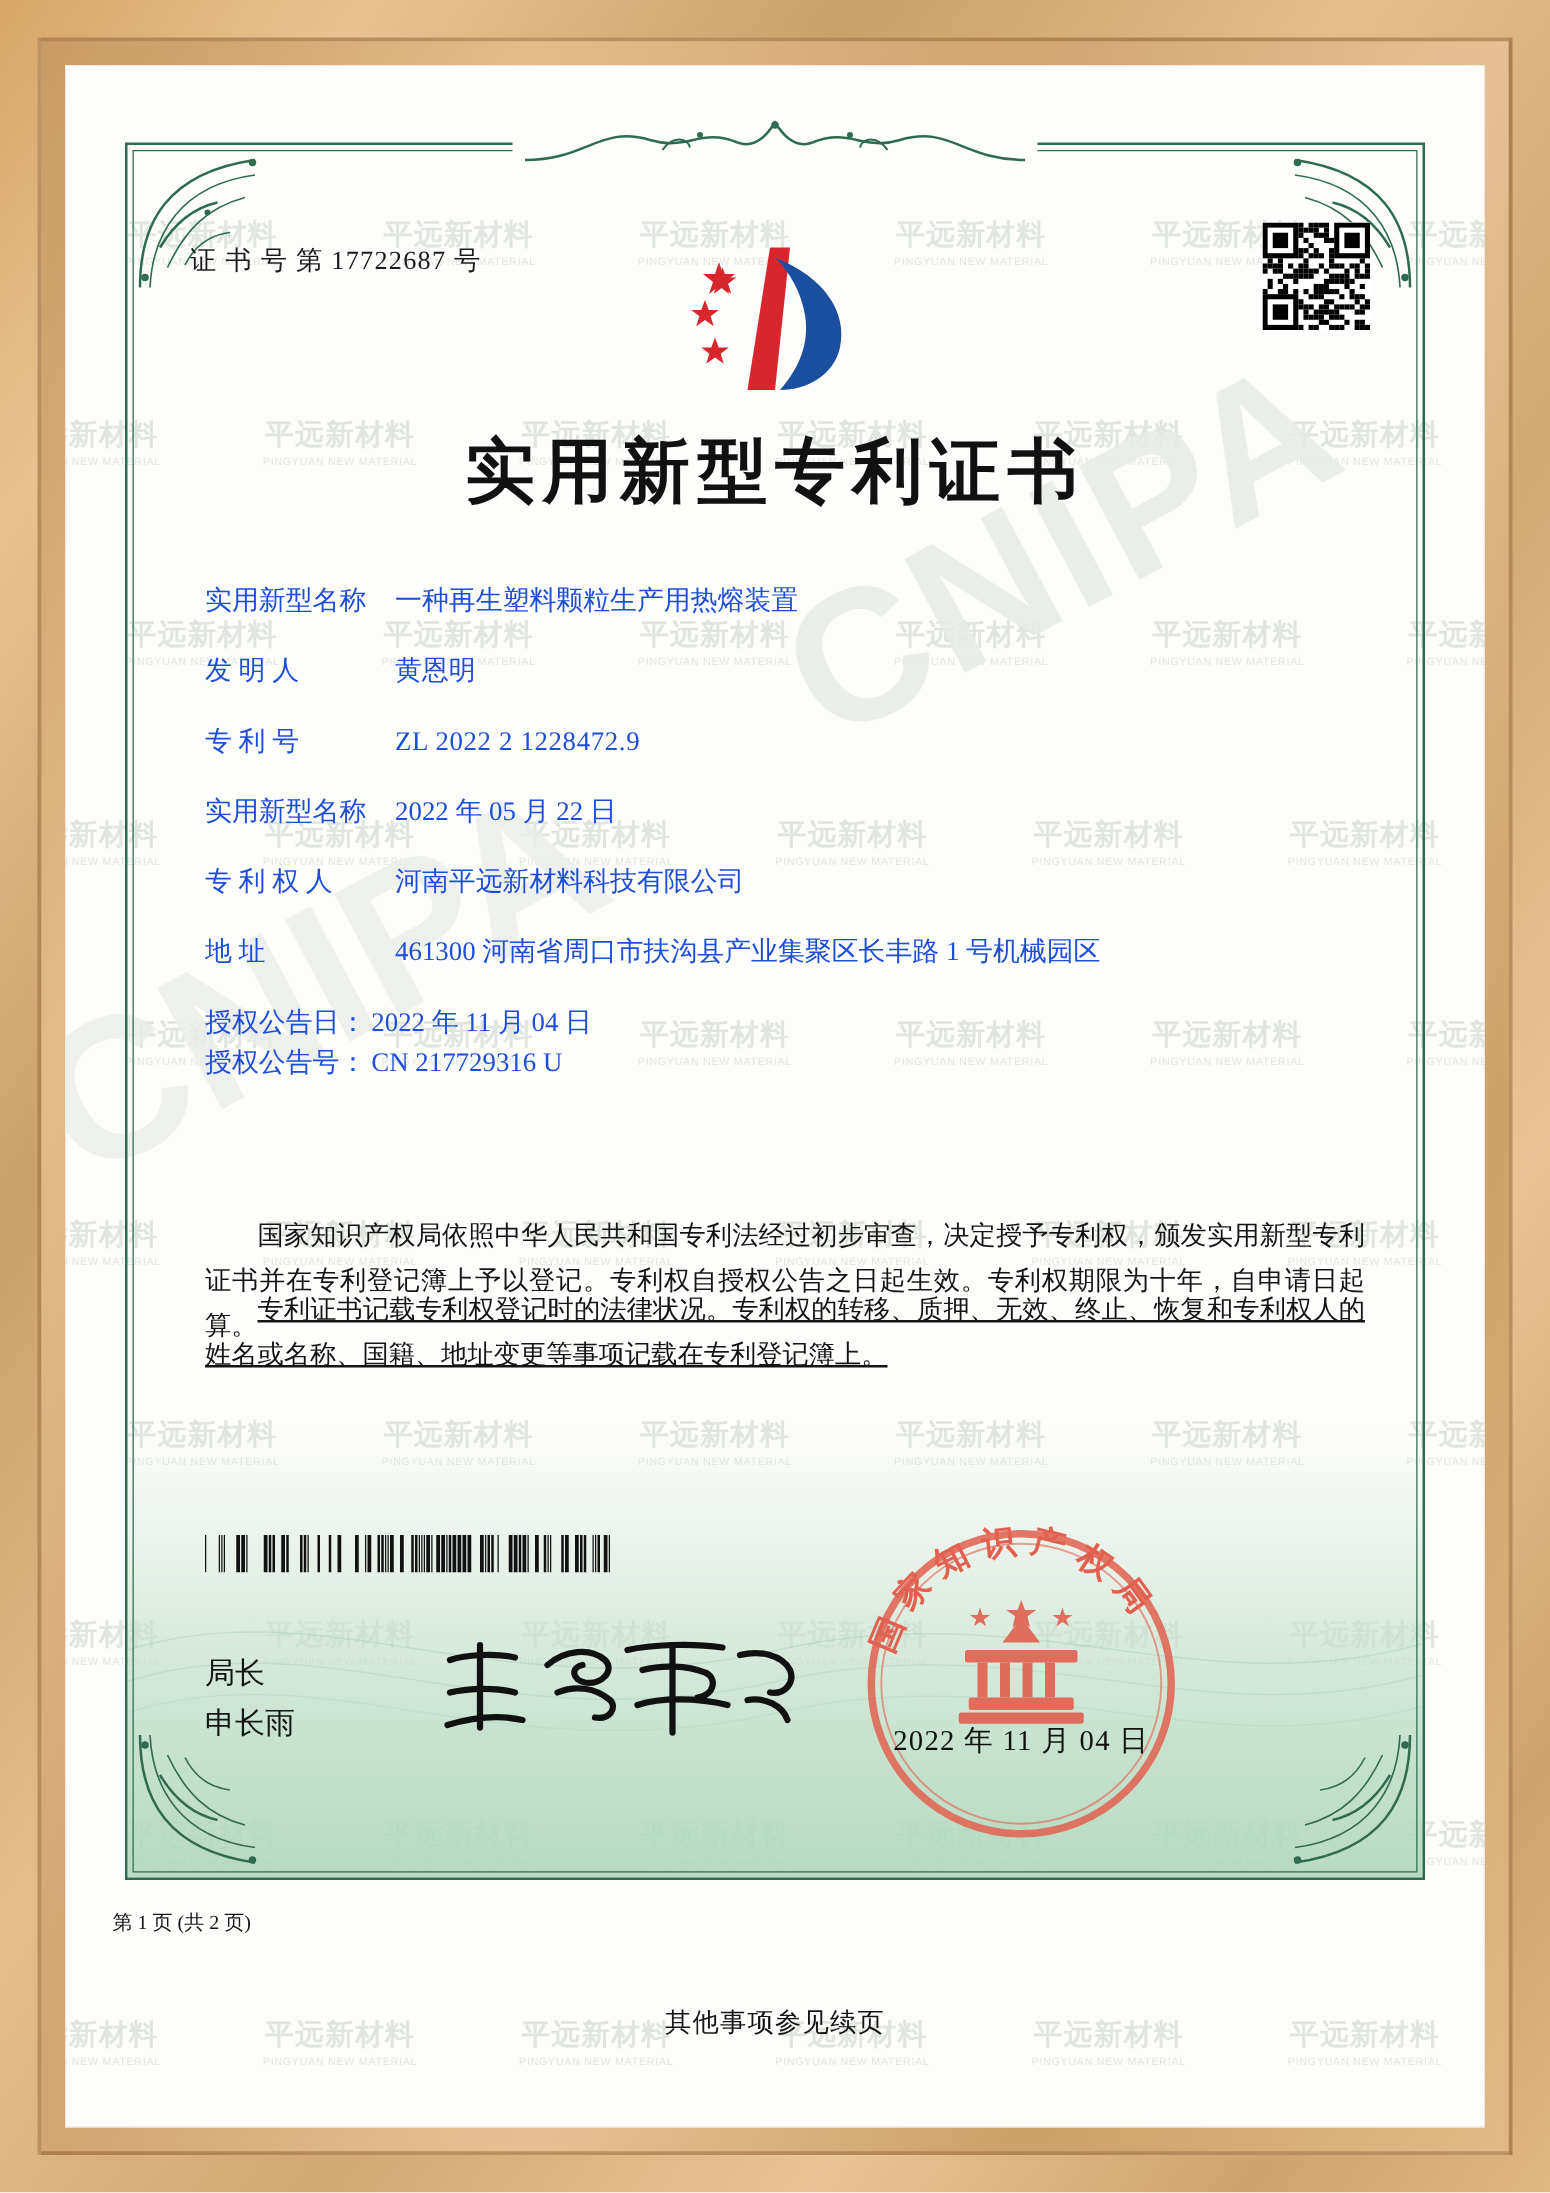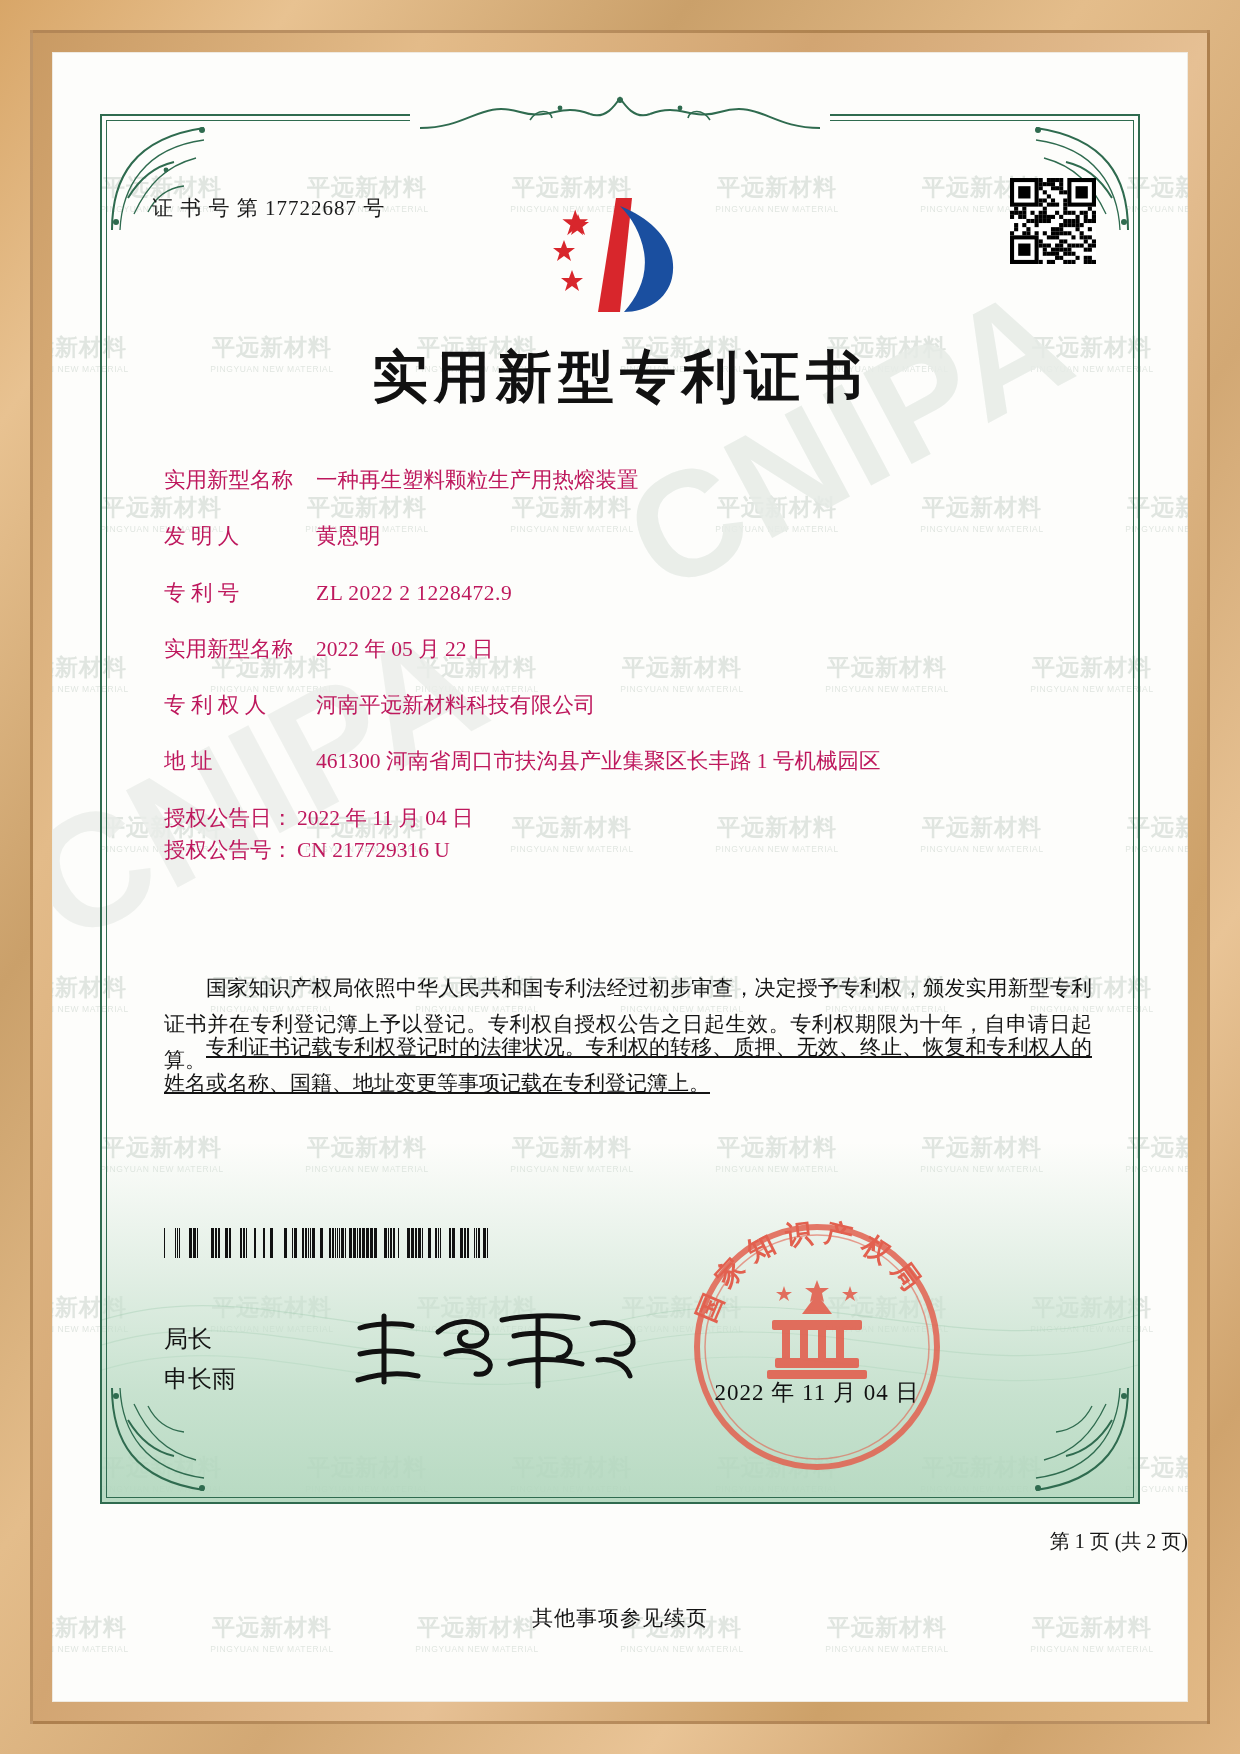--- a/index.html
+++ b/index.html
@@ -194,21 +194,21 @@
     letter-spacing: 6px;
     color: #111;
     font-family: "Liberation Serif", "DejaVu Serif", serif;
   }
 
   .fields {
     position: absolute;
     left: 112px;
     top: 412px;
     width: 930px;
-    color: #be185d;
+    color: #1d4ed8;
     font-size: 21.5px;
     line-height: 1.5;
   }
   .field-row {
     display: flex;
     margin-bottom: 24px;
     align-items: flex-start;
   }
   .field-label {
     width: 150px;
@@ -290,23 +290,24 @@
     font-size: 23px;
     color: #111;
     letter-spacing: 1px;
   }
 
   .page-num {
     position: absolute;
     left: 0;
     top: 1476px;
     width: 1136px;
-    text-align: right;
-    font-size: 20px;
+    text-align: left;
+    font-size: 16px;
     color: #141414;
+    padding-left: 38px;
   }
   .footer-note {
     position: absolute;
     left: 0;
     top: 1552px;
     width: 1136px;
     text-align: center;
     font-size: 21px;
     color: #141414;
     letter-spacing: 1px;

